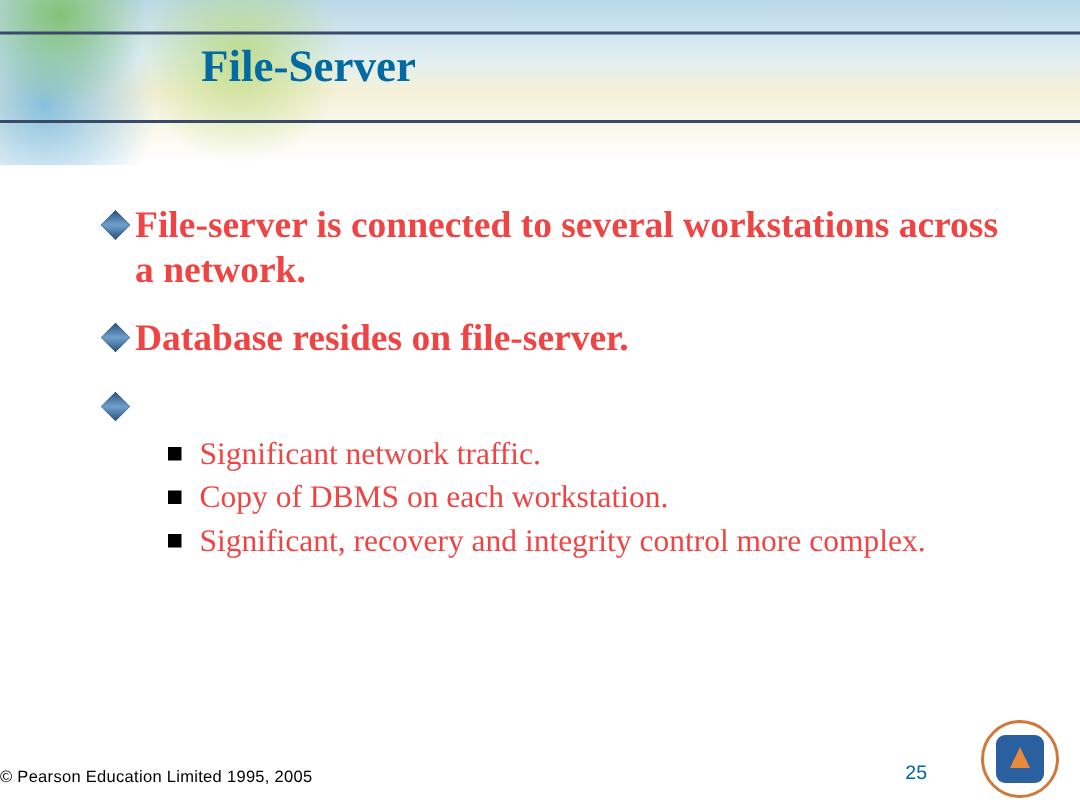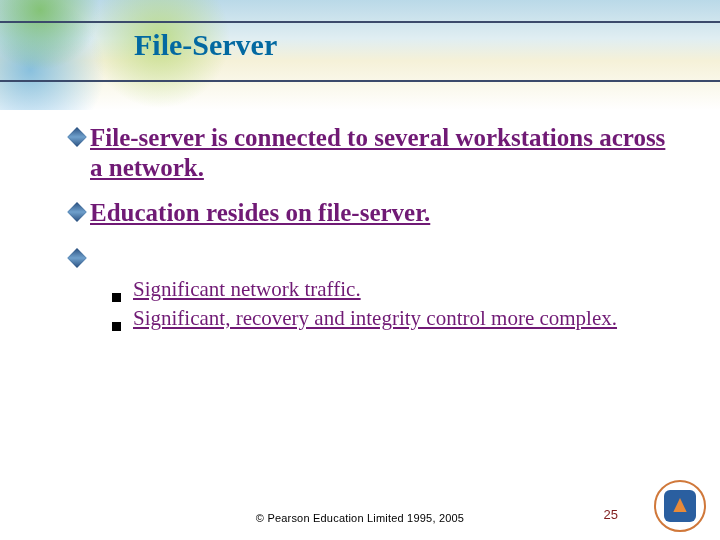--- a/index.html
+++ b/index.html
@@ -38,25 +38,24 @@
     top: 28px;
     left: 118px;
     font-size: 30px;
     font-weight: 700;
     color: #0369a1;
     font-family: "Times New Roman", serif;
     margin-left: 16px;
   }
   .content {
     position: absolute;
-    top: 123px;
+    top: 136px;
     left: 70px;
     right: 52px;
-    color: #701a75;
-    text-decoration: underline;
+    color: #ef4444;
   }
   .bullet {
     display: flex;
     align-items: flex-start;
     margin-bottom: 16px;
   }
   .diamond-bullet {
     flex: 0 0 auto;
     width: 14px; height: 14px;
     margin-top: 7px;
@@ -69,51 +68,51 @@
     font-size: 25px;
     line-height: 1.18;
     font-weight: 600;
   }
   .subcontent {
     margin-left: 42px;
     margin-top: -4px;
   }
   .sub-bullet {
     display: flex;
-    align-items: flex-end;
+    align-items: flex-start;
     margin-bottom: 4px;
   }
   .square-bullet {
     flex: 0 0 auto;
     width: 9px; height: 9px;
     background: #000;
     margin-top: 8px;
     margin-right: 12px;
   }
   .sub-text {
     font-size: 21px;
     line-height: 1.2;
   }
   .copyright {
     position: absolute;
     bottom: 16px;
     width: 100%;
-    text-align: center;
+    text-align: left;
     font-family: Tahoma, Arial, sans-serif;
     font-size: 11px;
     color: #000;
     letter-spacing: 0.2px;
   }
   .page-num {
     position: absolute;
     bottom: 18px;
     right: 102px;
     font-family: "Comic Sans MS", cursive, sans-serif;
     font-size: 13px;
-    color: #7f1d1d;
+    color: #0369a1;
   }
   .logo {
     position: absolute;
     bottom: 8px; right: 14px;
     width: 52px; height: 52px;
   }
   .logo .outer {
     position: absolute; inset: 0;
     border: 2px solid #d0783a;
     border-radius: 50%;
@@ -145,32 +144,36 @@
 
   <div class="content">
 
     <div class="bullet">
       <div class="diamond-bullet"></div>
       <div class="bullet-text">File-server is connected to several workstations across a network.</div>
     </div>
 
     <div class="bullet">
       <div class="diamond-bullet"></div>
-      <div class="bullet-text">Education resides on file-server.</div>
+      <div class="bullet-text">Database resides on file-server.</div>
     </div>
 
 
     <div class="bullet">
       <div class="diamond-bullet"></div>
     </div>
 
     <div class="subcontent">
       <div class="sub-bullet">
         <div class="square-bullet"></div>
         <div class="sub-text">Significant network traffic.</div>
+      </div>
+      <div class="sub-bullet">
+        <div class="square-bullet"></div>
+        <div class="sub-text">Copy of DBMS on each workstation.</div>
       </div>
       <div class="sub-bullet">
         <div class="square-bullet"></div>
         <div class="sub-text">Significant, recovery and integrity control more complex.</div>
       </div>
     </div>
 
   </div>
 
   <div class="copyright">© Pearson Education Limited 1995, 2005</div>

